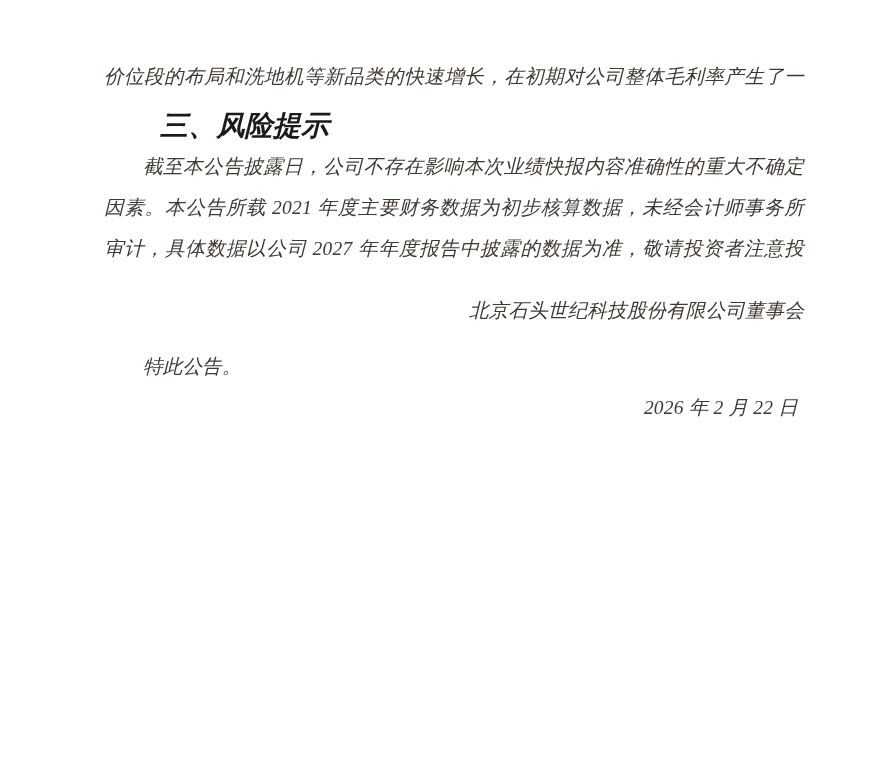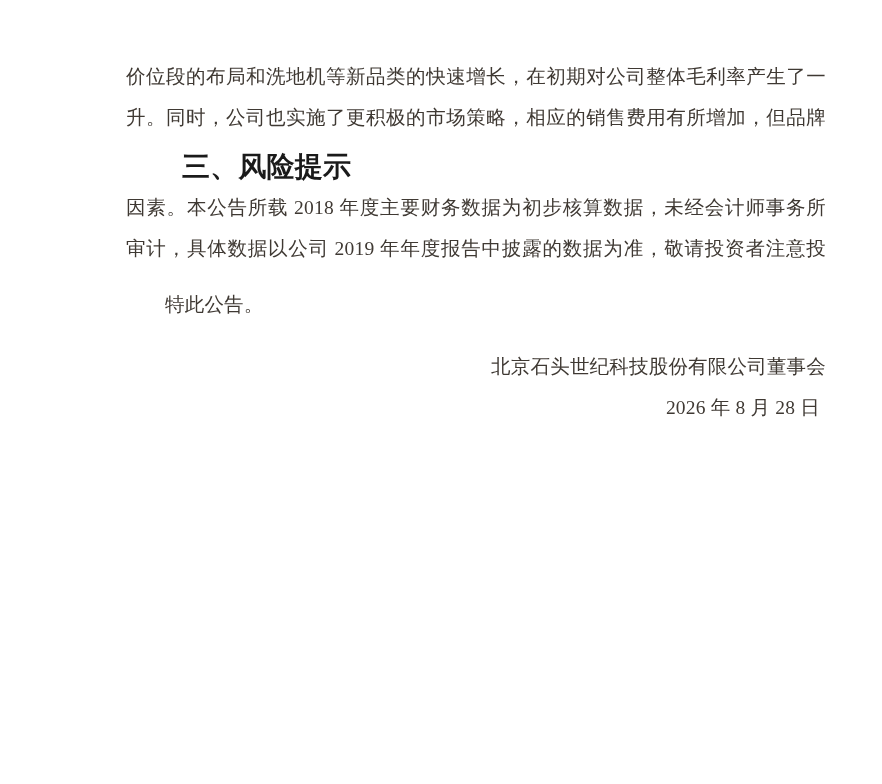--- a/index.html
+++ b/index.html
@@ -14,27 +14,28 @@
   }
   .page {
     position: relative;
     width: 882px;
     height: 784px;
     background: var(--bg, #ffffff);
     overflow: hidden;
   }
   .content {
     position: absolute;
-    left: 126px;
+    left: 104px;
     top: 56px;
     width: 700px;
     font-size: 19.5px;
     line-height: 41px;
     color: var(--text, #3f3933);
     letter-spacing: 0.2px;
+    font-style: italic;
   }
   .ln {
     margin: 0;
     padding: 0;
     min-height: 41px;
   }
   
   .j {
     text-align: justify;
     text-align-last: justify;
@@ -63,27 +64,27 @@
     padding-right: 6px;
   }
 </style>
 </head>
 <body>
 
 <div class="page">
   <div class="content">
 
     <p class="ln j">价位段的布局和洗地机等新品类的快速增长，在初期对公司整体毛利率产生了一</p>
-    <p class="ln j">升。同时，公司也实施了更积极的市场策略，相应的销售费用有所增加，但品牌</p>
 
 
     <h3 class="ln heading ind">三、风险提示</h3>
 
-    <p class="ln j">因素。本公告所载 2018 年度主要财务数据为初步核算数据，未经会计师事务所</p>
-    <p class="ln j">审计，具体数据以公司 2019 年年度报告中披露的数据为准，敬请投资者注意投</p>
+    <p class="ln j ind">截至本公告披露日，公司不存在影响本次业绩快报内容准确性的重大不确定</p>
+    <p class="ln j">因素。本公告所载 2021 年度主要财务数据为初步核算数据，未经会计师事务所</p>
+    <p class="ln j">审计，具体数据以公司 2027 年年度报告中披露的数据为准，敬请投资者注意投</p>
+
+    <p class="ln right sig">北京石头世纪科技股份有限公司董事会</p>
 
     <p class="ln ind closing">特此公告。</p>
-
-    <p class="ln right sig">北京石头世纪科技股份有限公司董事会</p>
-    <p class="ln right date">2026 年 8 月 28 日</p>
+    <p class="ln right date">2026 年 2 月 22 日</p>
 
   </div>
 </div>
 
 </body></html>

